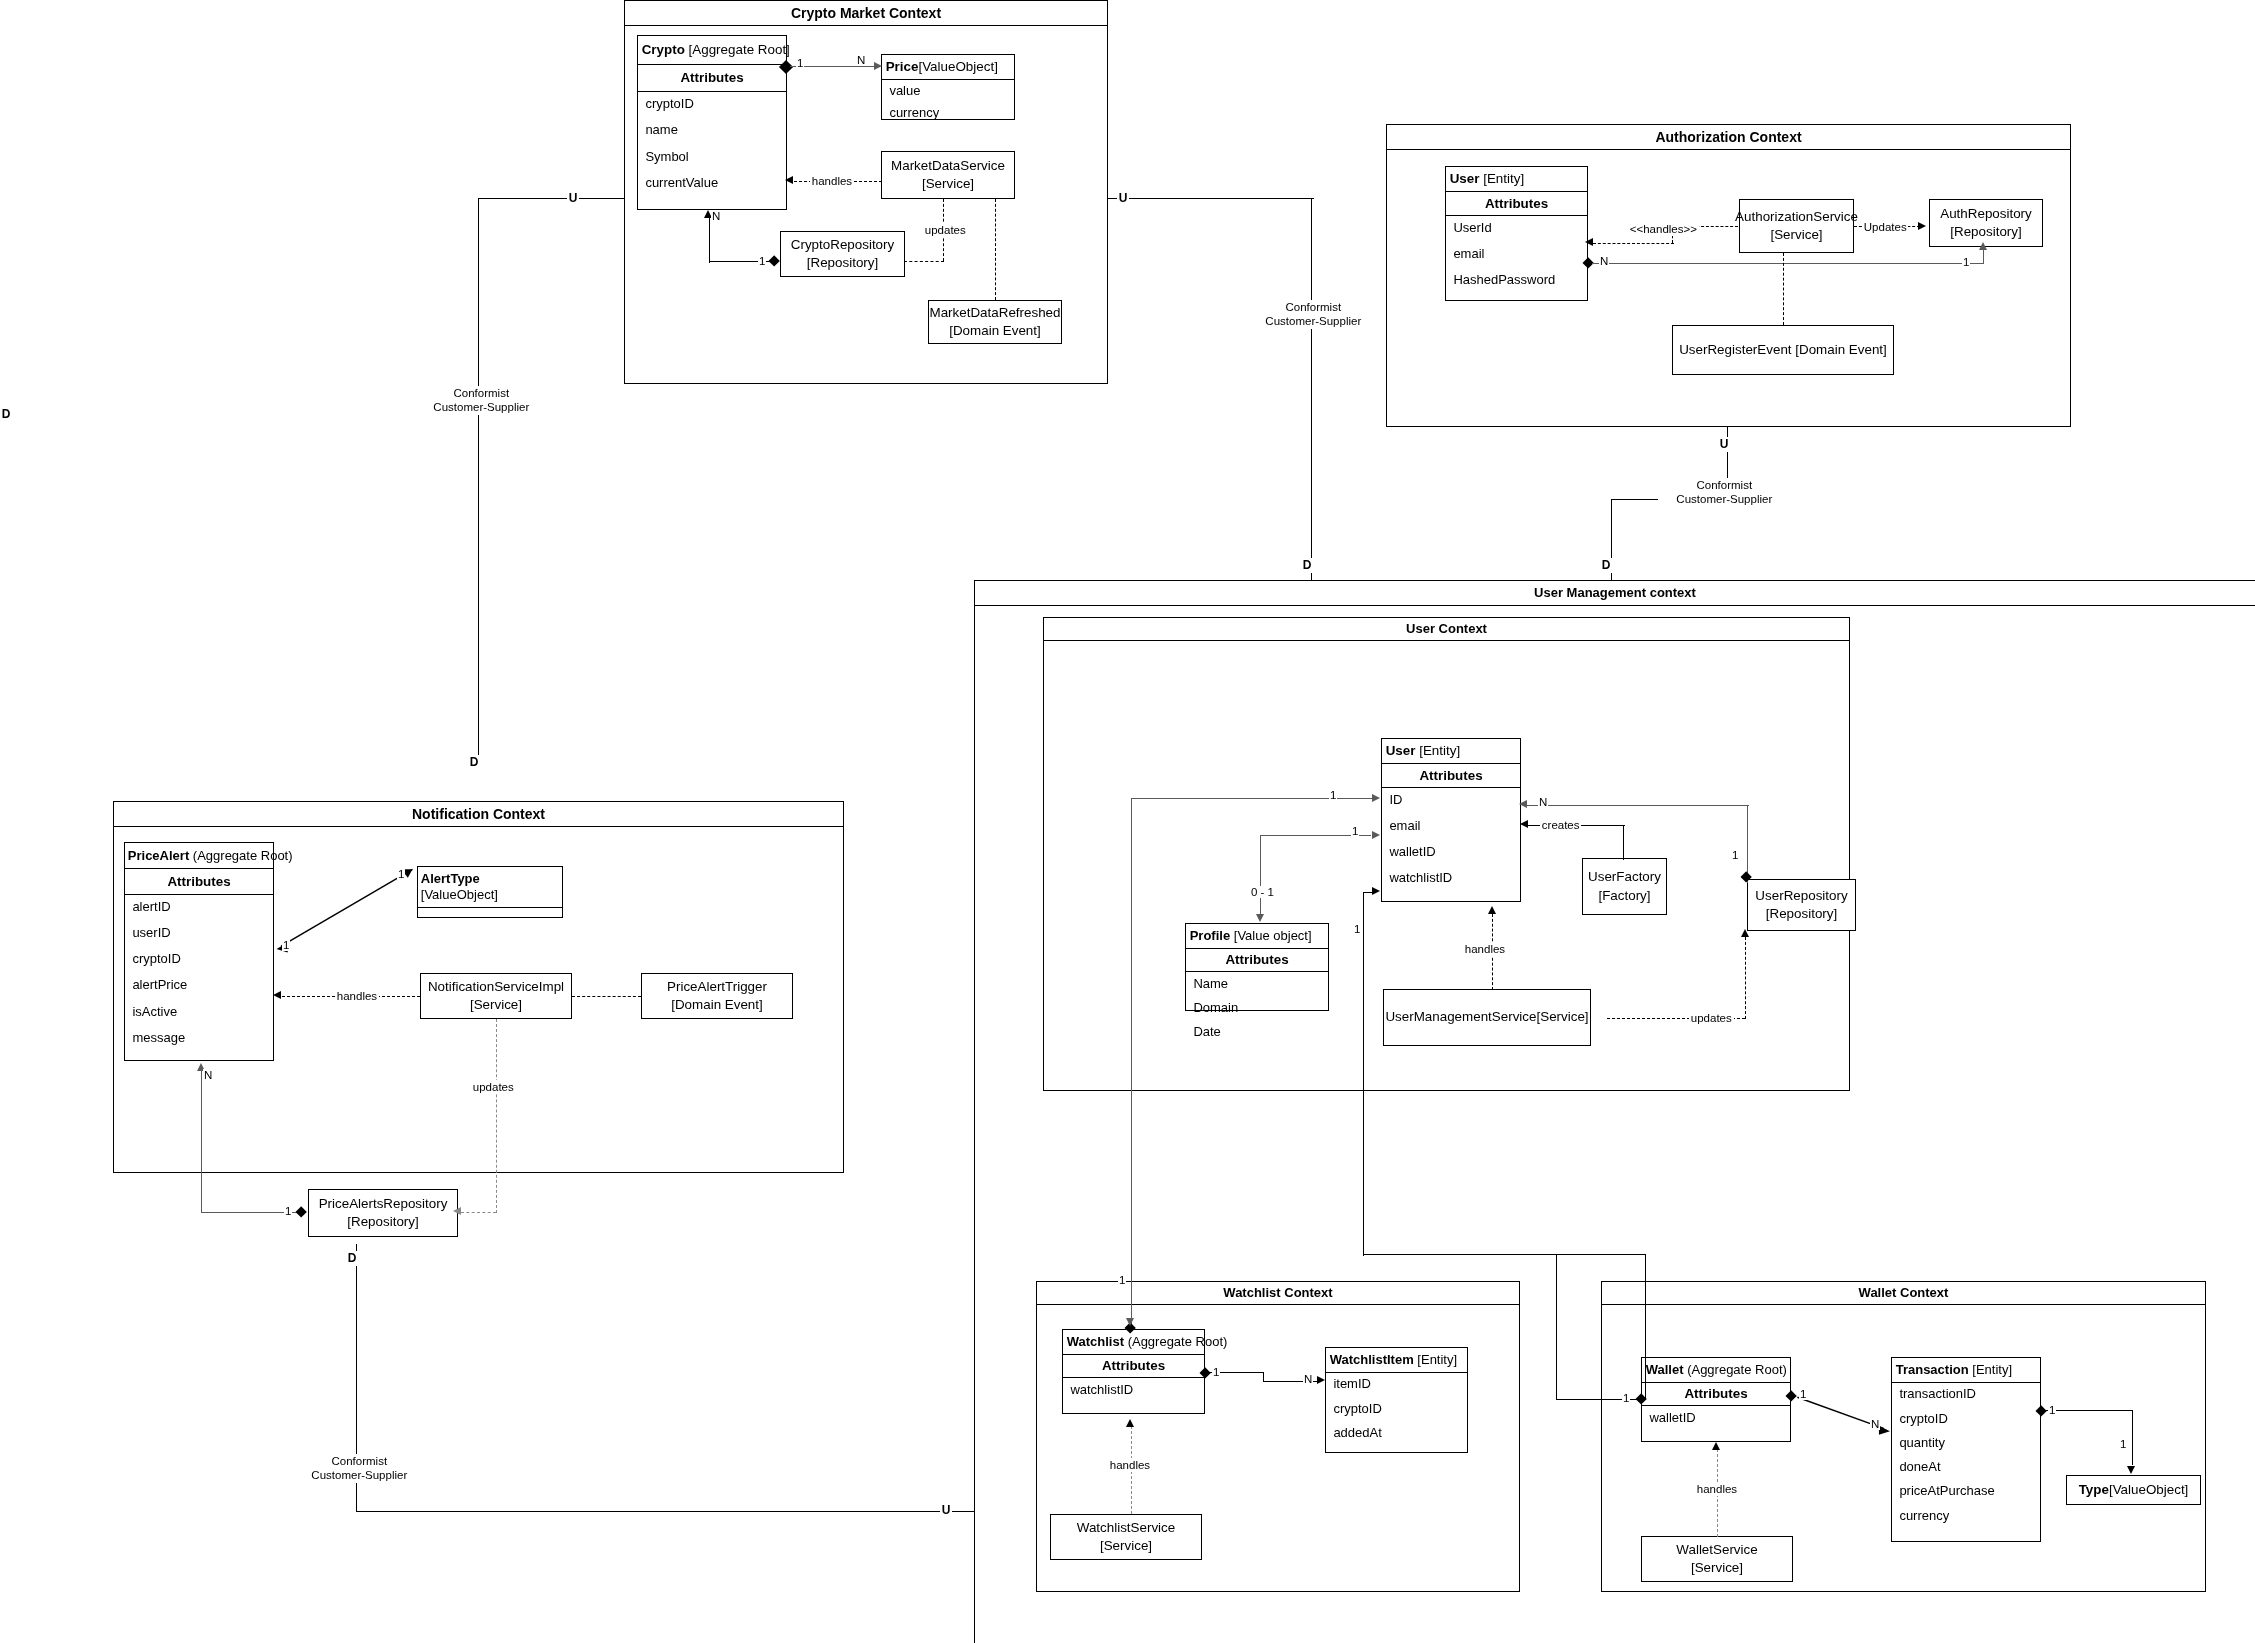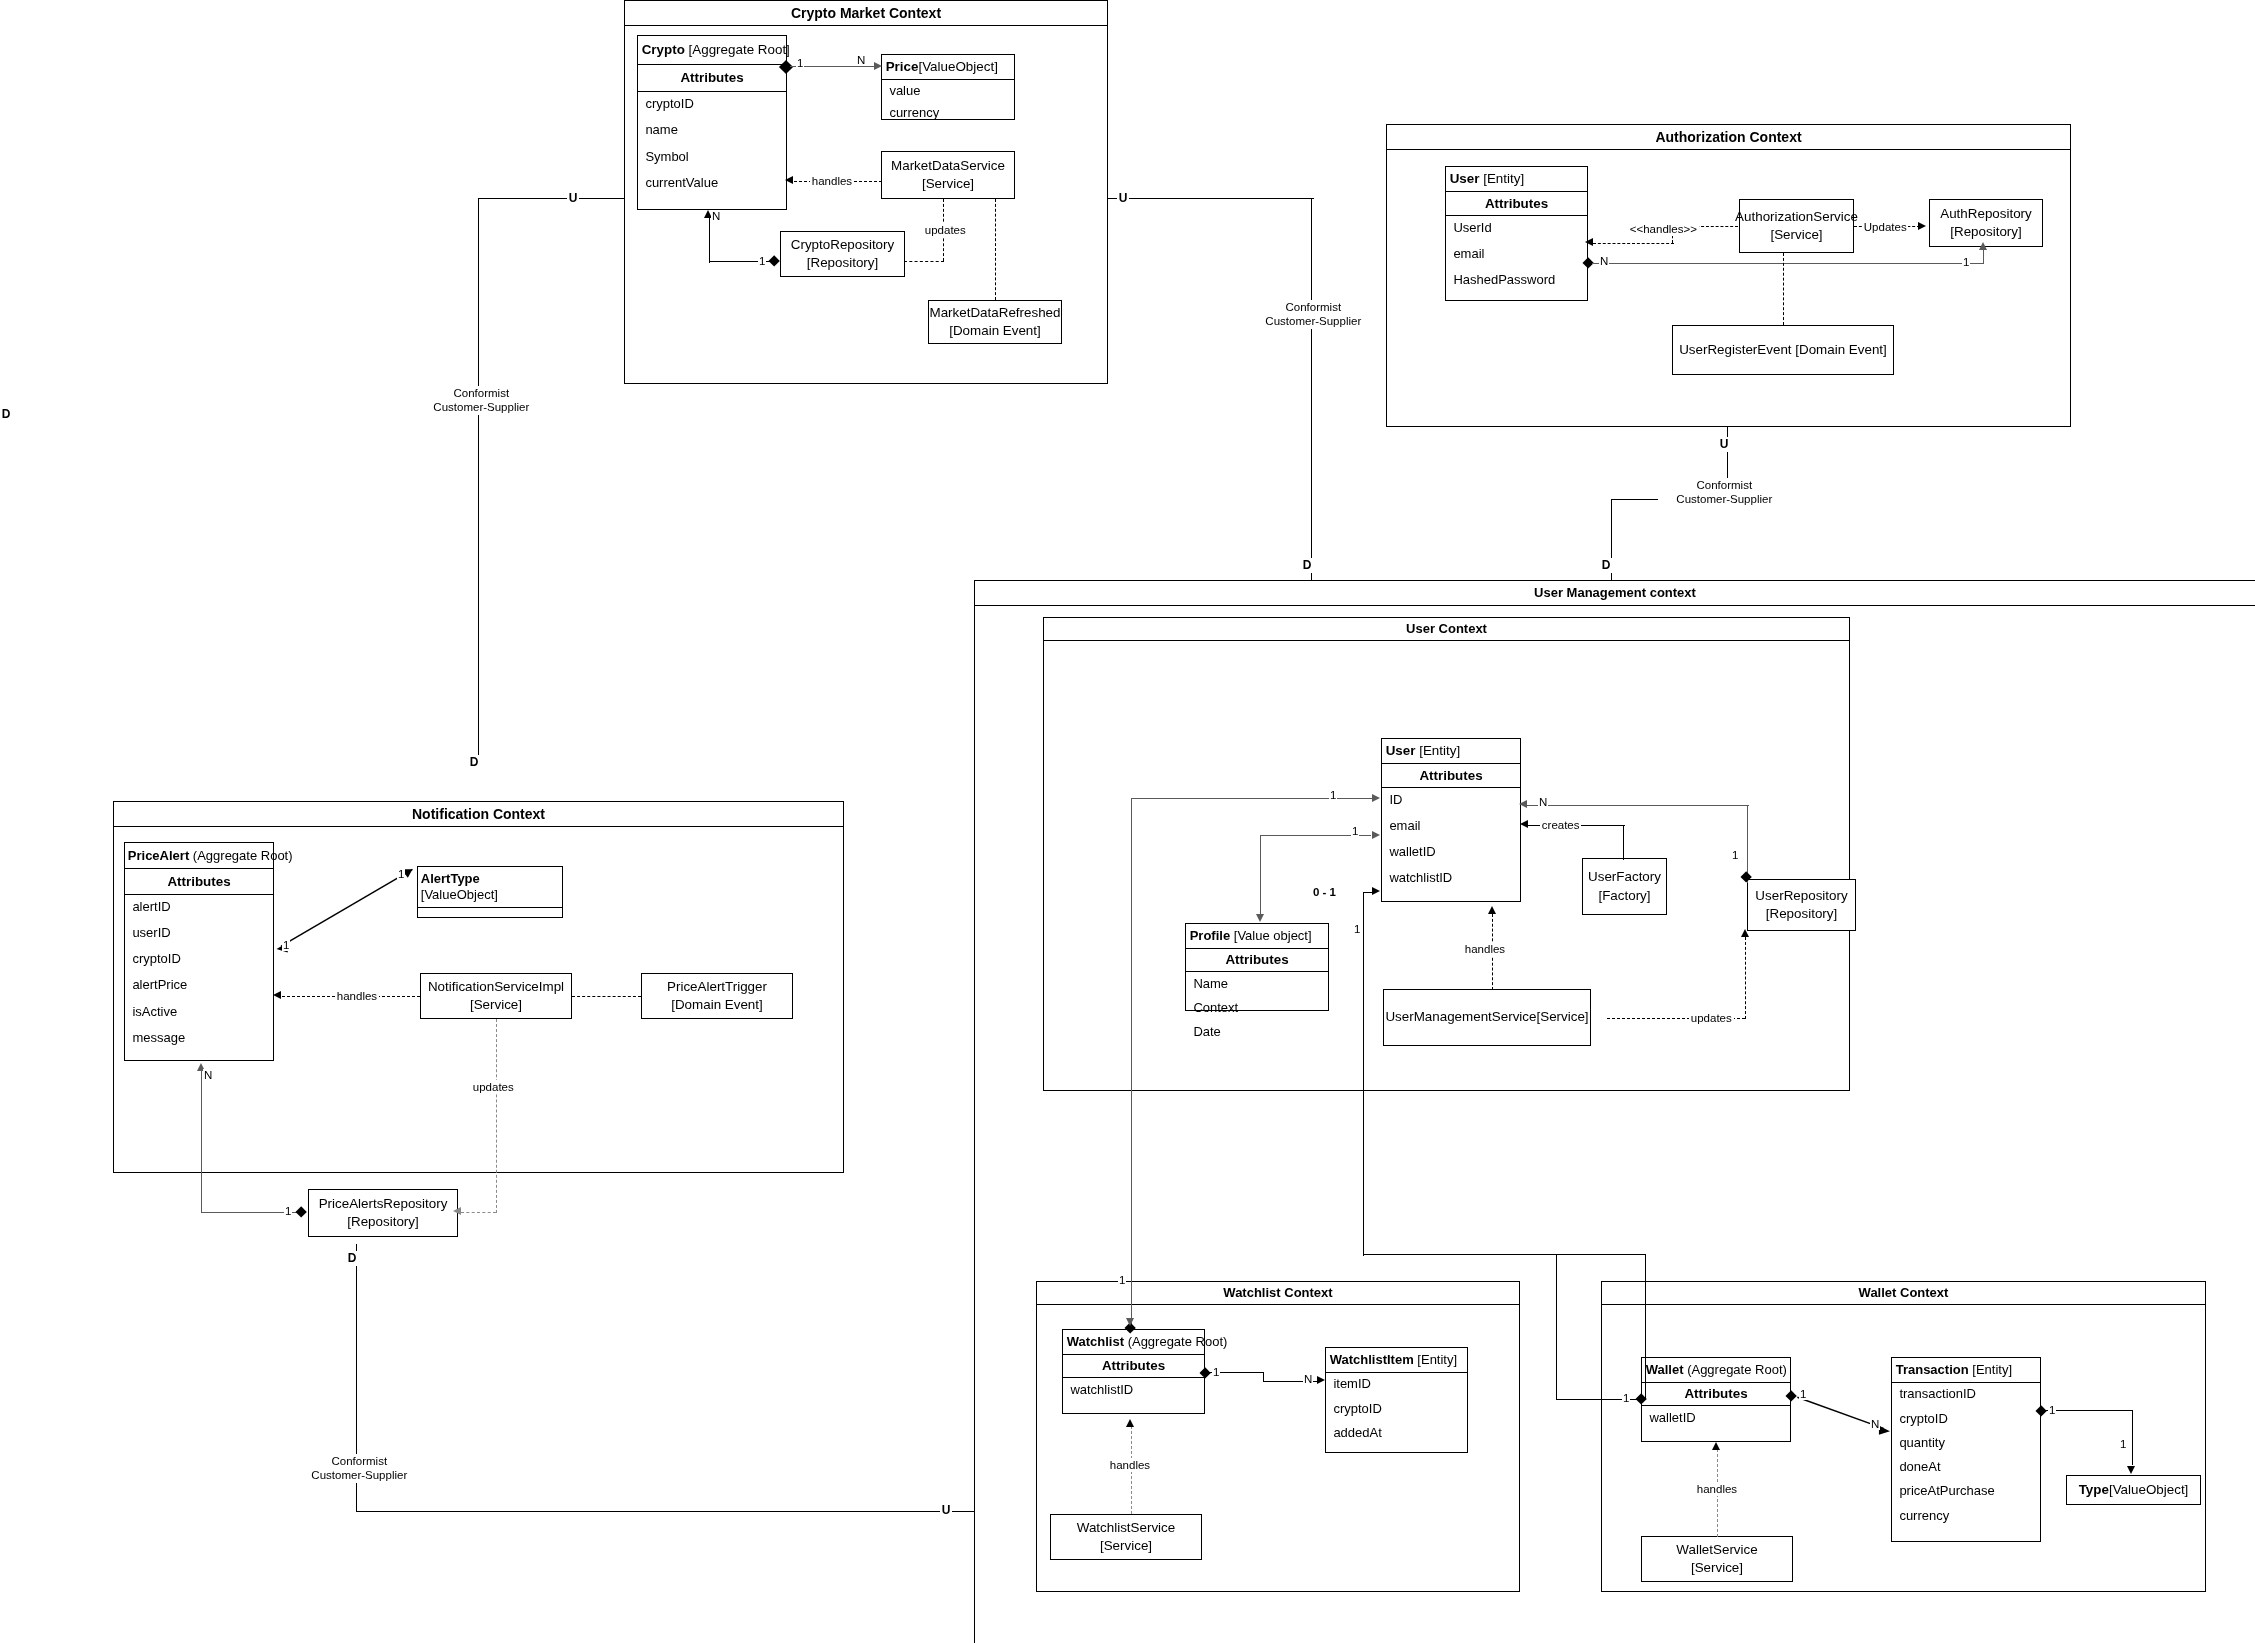--- a/index.html
+++ b/index.html
@@ -263,30 +263,30 @@
     <div class="attr">ID</div>
     <div class="attr">email</div>
     <div class="attr">walletID</div>
     <div class="attr">watchlistID</div>
   </div>
 
   <div class="cls" style="left:1185px;top:923px;width:144px;height:88px;">
     <div class="hdr" style="padding:3.7px;font-size:13px;"><b>Profile</b> <span class="plain">[Value object]</span></div>
     <div class="attrhdr" style="padding:3.7px;">Attributes</div>
     <div class="attr" style="padding:3.7px 7.4px;">Name</div>
-    <div class="attr" style="padding:3.7px 7.4px;">Context</div>
+    <div class="attr" style="padding:3.7px 7.4px;">Domain</div>
     <div class="attr" style="padding:3.7px 7.4px;">Date</div>
   </div>
 
   <div class="ln lnh lng" style="left:1260px;top:835px;width:111px;background:#5a5a5a;"></div>
   <div class="ln lnv lng" style="left:1260px;top:835px;height:81px;background:#5a5a5a;"></div>
   <div class="ar ar-r ar-g" style="left:1372px;top:831px;"></div>
   <div class="ar ar-d ar-g" style="left:1256px;top:914px;"></div>
   <div class="mult" style="left:1351px;top:825px;">1</div>
-  <div class="mult" style="left:1312px;top:886px;font-weight:bold;">0 - 1</div>
+  <div class="mult" style="left:1250px;top:886px;">0 - 1</div>
 
   <div class="pbox" style="left:1582px;top:858px;width:85px;height:57px;">
     <span><span>UserFactory</span><br><span>[Factory]</span></span>
   </div>
 
   <div class="ln lnv" style="left:1623px;top:825px;height:35px;"></div>
   <div class="ln lnh" style="left:1528px;top:825px;width:97px;"></div>
   <div class="ar ar-l" style="left:1520px;top:820px;"></div>
   <div class="lbl" style="left:1540px;top:818px;">creates</div>
 

